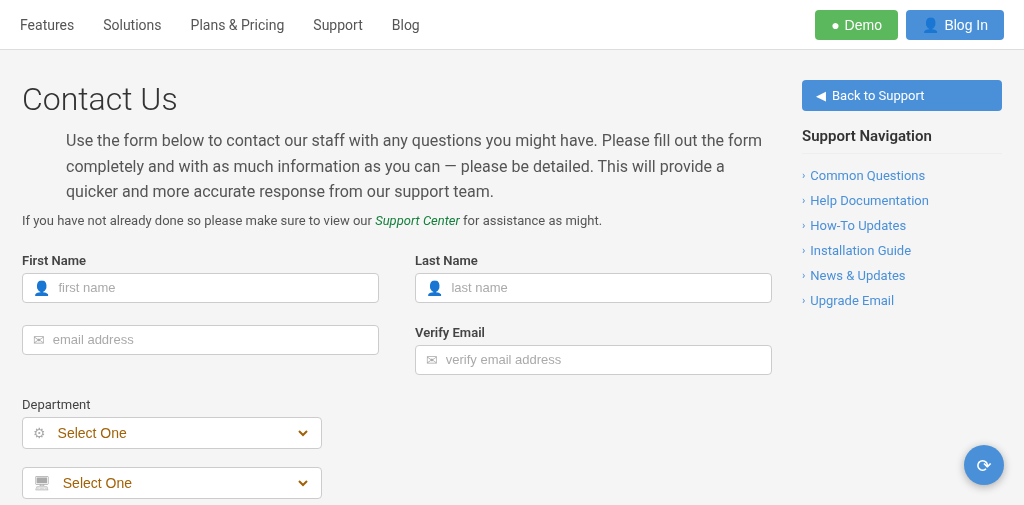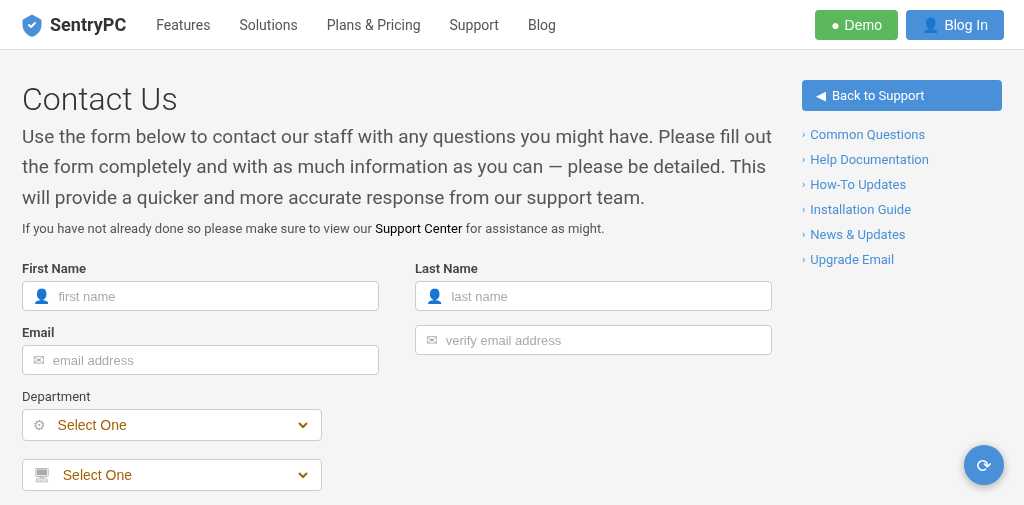--- a/index.html
+++ b/index.html
@@ -86,43 +86,45 @@
     .sidebar {
       width: 200px;
       flex-shrink: 0;
     }
 
     
     .page-title {
       font-size: 32px;
       font-weight: 300;
       color: #333;
-      margin-bottom: 4px;
+      margin-bottom: 10px;
     }
     .page-description {
-      font-size: 19px;
+      font-size: 16px;
       color: #555;
       line-height: 1.6;
       margin-bottom: 8px;
+      margin-left: 44px;
     }
     .page-note {
       font-size: 13px;
       color: #555;
       margin-bottom: 25px;
     }
     .support-link {
-      color: #000000;
+      color: #15803d;
       text-decoration: none;
+      font-style: italic;
     }
 
     
     .form-row {
       display: flex;
       gap: 36px;
-      margin-bottom: 14px;
+      margin-bottom: 22px;
     }
     .form-group {
       flex: 1;
     }
     .form-group label {
       display: block;
       font-size: 13px;
       font-weight: 600;
       color: #444;
       margin-bottom: 5px;
@@ -237,27 +239,20 @@
       color: #fff;
       font-size: 18px;
       cursor: pointer;
       box-shadow: 0 2px 8px rgba(0,0,0,0.3);
     }
   </style>
 </head>
 <body>
 
 <nav class="navbar">
-  <a class="navbar-brand" href="#">
-    <svg class="brand-logo-icon" viewBox="0 0 24 24" fill="none">
-      <path d="M12 2L3 7v5c0 5.25 3.75 10.15 9 11.25C17.25 22.15 21 17.25 21 12V7L12 2z" fill="#4a90d9" stroke="#4a90d9"></path>
-      <path d="M9 12l2 2 4-4" stroke="#fff" stroke-width="2" stroke-linecap="round" stroke-linejoin="round"></path>
-    </svg>
-    <span class="brand-name">SentryPC</span>
-  </a>
   <ul class="navbar-nav">
     <li><a href="#">Features</a></li>
     <li><a href="#">Solutions</a></li>
     <li><a href="#">Plans &amp; Pricing</a></li>
     <li><a href="#">Support</a></li>
     <li><a href="#">Blog</a></li>
   </ul>
   <div class="navbar-actions">
     <button class="btn-demo">
       <span>●</span>
@@ -293,27 +288,27 @@
         <label>Last Name</label>
         <div class="input-wrapper">
           <span class="input-icon">👤</span>
           <input type="text" placeholder="last name" style="">
         </div>
       </div>
     </div>
 
     <div class="form-row">
       <div class="form-group">
-        <label>Email</label>
         <div class="input-wrapper">
           <span class="input-icon">✉</span>
           <input type="email" placeholder="email address" style="">
         </div>
       </div>
       <div class="form-group">
+        <label>Verify Email</label>
         <div class="input-wrapper">
           <span class="input-icon">✉</span>
           <input type="email" placeholder="verify email address" style="">
         </div>
       </div>
     </div>
 
     <div class="form-group-full">
       <label>Department</label>
       <div class="select-wrapper">
@@ -348,20 +343,21 @@
     </div>
 
   </div>
 
   <div class="sidebar">
     <a href="#" class="back-btn">
       <span>◀</span>
       <span>Back to Support</span>
     </a>
 
+    <div class="sidebar-nav-title">Support Navigation</div>
 
     <ul class="sidebar-nav-list">
       <li>
         <a href="#">
           <span class="chevron">›</span>
           <span>Common Questions</span>
         </a>
       </li>
       <li>
         <a href="#">

